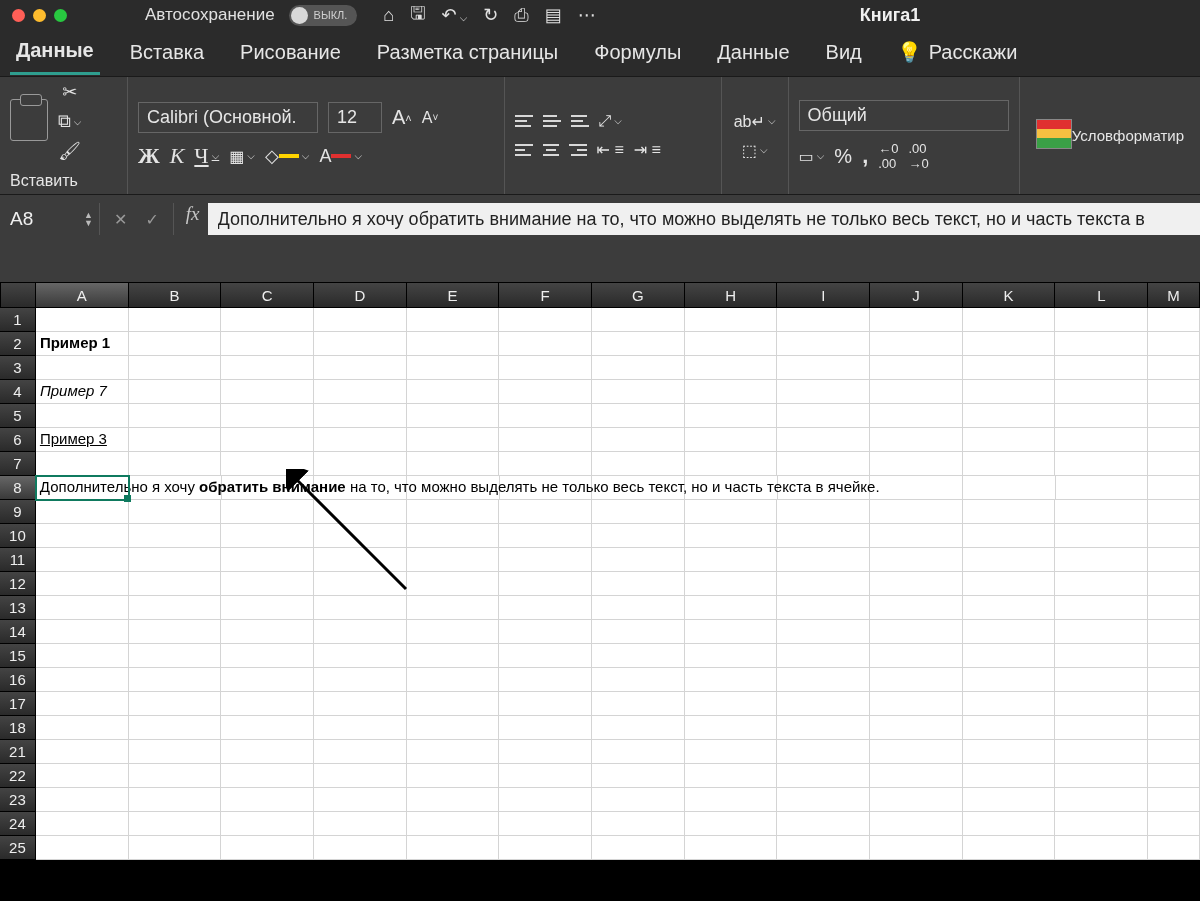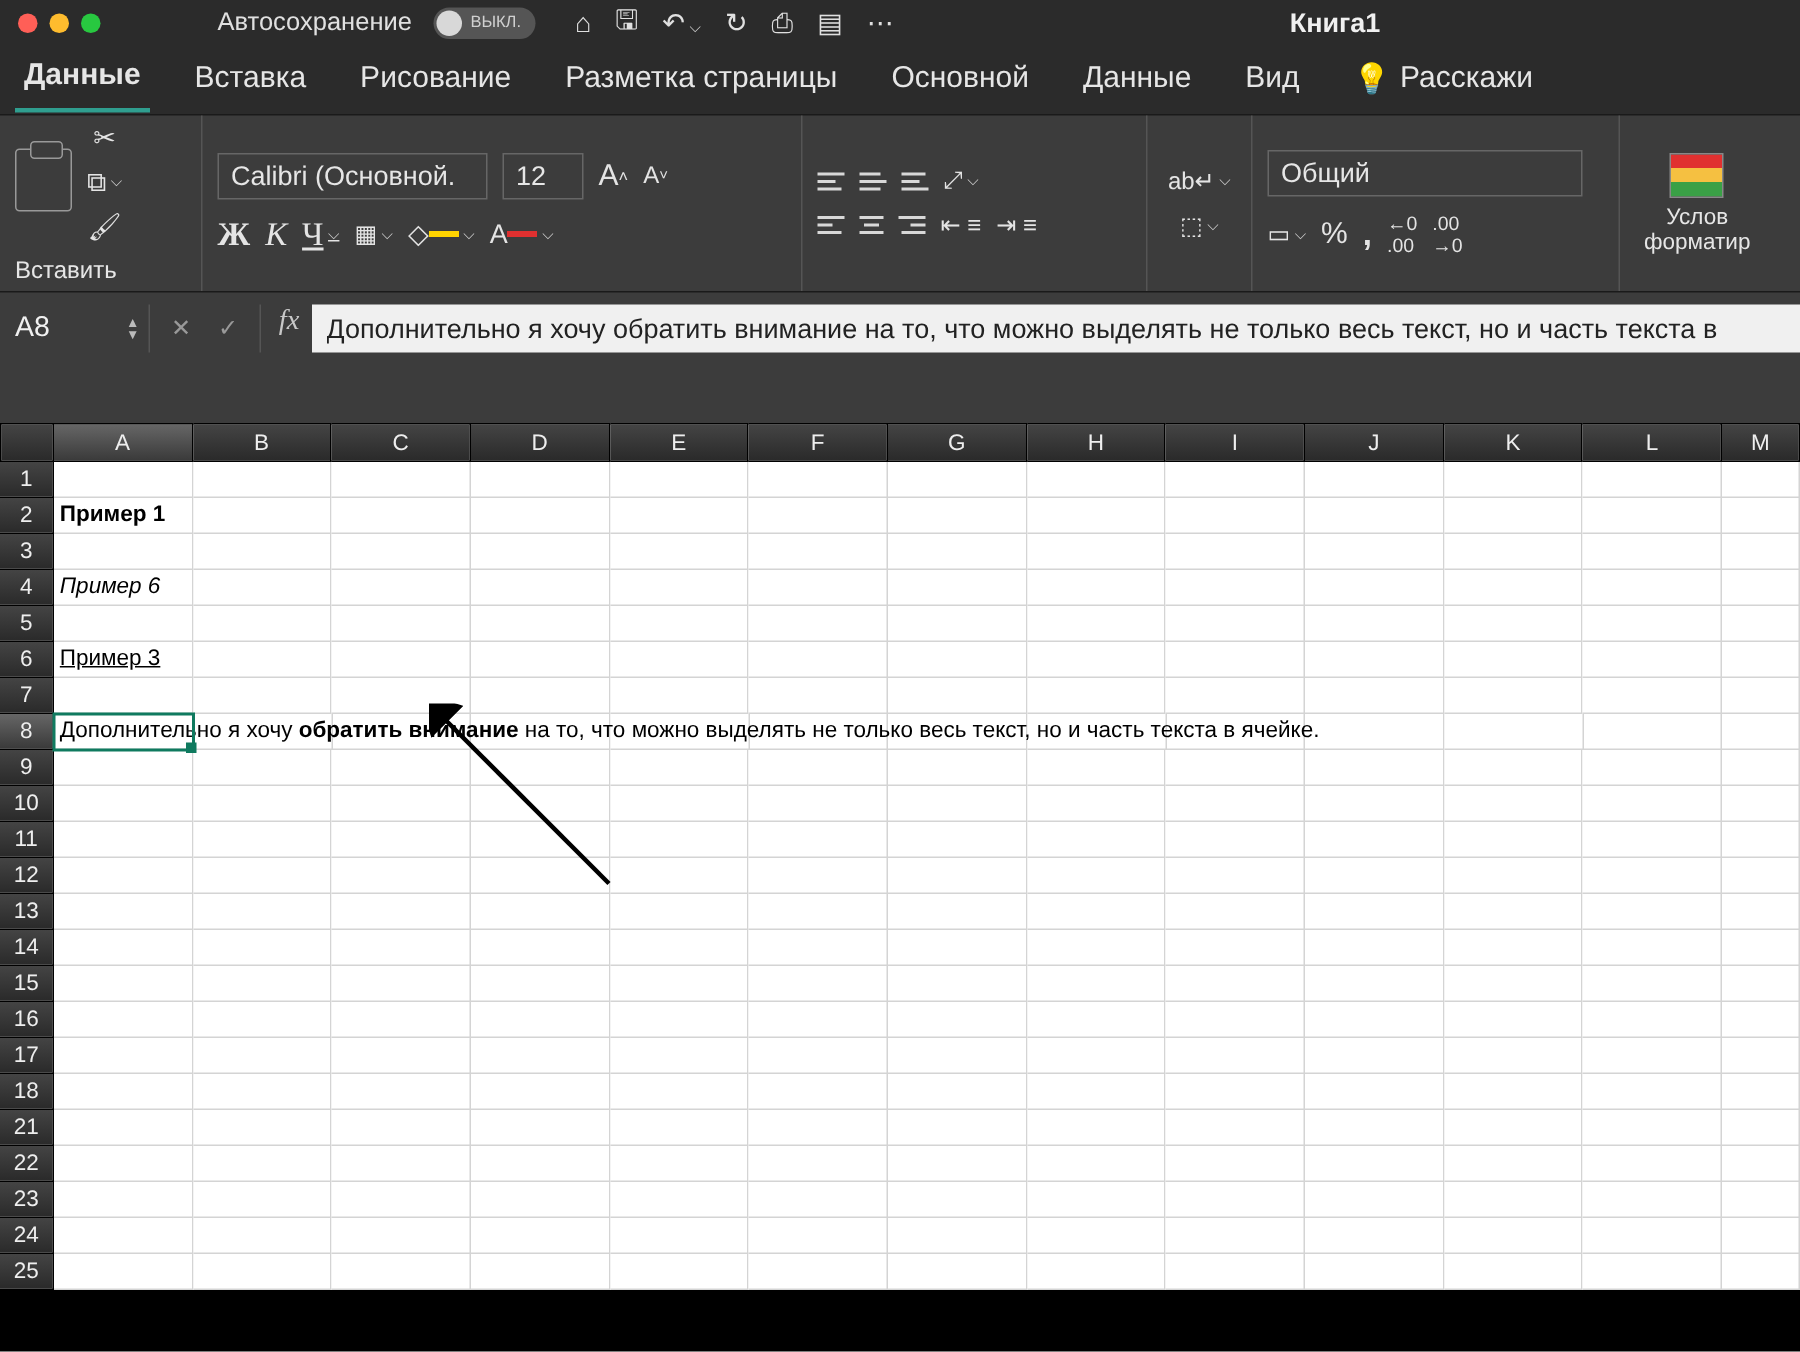--- a/index.html
+++ b/index.html
@@ -33,21 +33,21 @@
   .font-size{background:transparent;border:1px solid #666;color:#e6e6e6;padding:4px 8px;font-size:18px;width:54px;}
   .bik{font-family:"Times New Roman",serif;font-size:22px;}
   .bold{font-weight:700;} .ital{font-style:italic;} .under{text-decoration:underline;}
   .swatch{width:20px;height:4px;display:inline-block;}
   .yellow{background:#ffd400;} .redline{background:#e03030;}
   .a-letter{font-size:18px;}
   .align-ico{display:inline-flex;flex-direction:column;gap:3px;}
   .align-ico span{display:block;height:2px;background:#d8d8d8;}
   .indent-ico{font-size:16px;}
   .num-fmt{background:transparent;border:1px solid #666;color:#e6e6e6;padding:4px 8px;font-size:18px;width:210px;}
-  .cond-col{display:flex;flex-direction:column;align-items:center;font-size:15px;padding:0 6px;}
+  .cond-col{display:flex;flex-direction:row;align-items:center;font-size:15px;padding:0 6px;}
   .cond-ico{width:36px;height:30px;background:linear-gradient(#e03030 33%,#f5c041 33% 66%,#3aa046 66%);border:1px solid #888;margin-bottom:4px;}
   
   .fx-zone{height:88px;background:#3c3c3c;border-top:1px solid #1a1a1a;display:flex;align-items:flex-start;padding-top:8px;}
   .namebox{width:100px;display:flex;align-items:center;justify-content:space-between;padding:0 6px 0 10px;font-size:19px;border-right:1px solid #555;height:32px;color:#f0f0f0;}
   .nb-arrows{display:flex;flex-direction:column;font-size:9px;line-height:8px;color:#bbb;}
   .fx-controls{display:flex;align-items:center;gap:18px;padding:0 14px;height:32px;color:#999;border-right:1px solid #555;}
   .fx-lbl{font-style:italic;font-family:serif;font-size:19px;color:#c8c8c8;margin:0 8px 0 12px;}
   .fx-input{flex:1;background:#f0f0f0;color:#222;font-size:18px;padding:5px 10px;height:32px;border:none;}
   
   .grid-area{position:relative;background:#fff;}
@@ -90,21 +90,21 @@
     <span class="qat-ico">⋯</span>
   </div>
   <span class="mac-title">Книга1</span>
 </div>
 
 <div class="tab-bar">
   <div class="tab active">Данные</div>
   <div class="tab">Вставка</div>
   <div class="tab">Рисование</div>
   <div class="tab">Разметка страницы</div>
-  <div class="tab">Основной</div>
+  <div class="tab">Формулы</div>
   <div class="tab">Данные</div>
   <div class="tab">Вид</div>
   <div class="tab tell">
       <span>💡</span>
       <span>Расскажи</span>
     </div>
 </div>
 
 <div class="ribbon">
 
@@ -299,21 +299,21 @@
         <div class="cell" style="width: 93px;"></div>
         <div class="cell" style="width: 93px;"></div>
         <div class="cell" style="width: 93px;"></div>
         <div class="cell" style="width: 93px;"></div>
         <div class="cell" style="width: 93px;"></div>
         <div class="cell" style="width: 93px;"></div>
         <div class="cell" style="width: 52px;"></div>
       </div>
       <div class="rw">
         <div class="rh">4</div>
-        <div class="cell ex2" style="width: 93px;">Пример 6</div>
+        <div class="cell ex2" style="width: 93px;">Пример 7</div>
         <div class="cell" style="width: 93px;"></div>
         <div class="cell" style="width: 93px;"></div>
         <div class="cell" style="width: 93px;"></div>
         <div class="cell" style="width: 93px;"></div>
         <div class="cell" style="width: 93px;"></div>
         <div class="cell" style="width: 93px;"></div>
         <div class="cell" style="width: 93px;"></div>
         <div class="cell" style="width: 93px;"></div>
         <div class="cell" style="width: 93px;"></div>
         <div class="cell" style="width: 93px;"></div>

